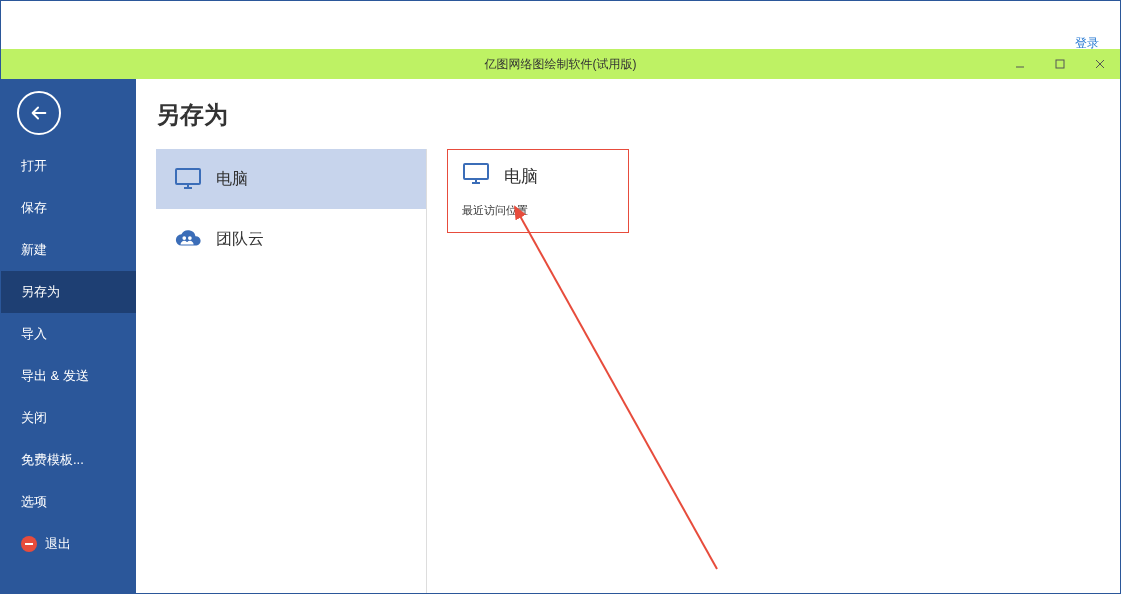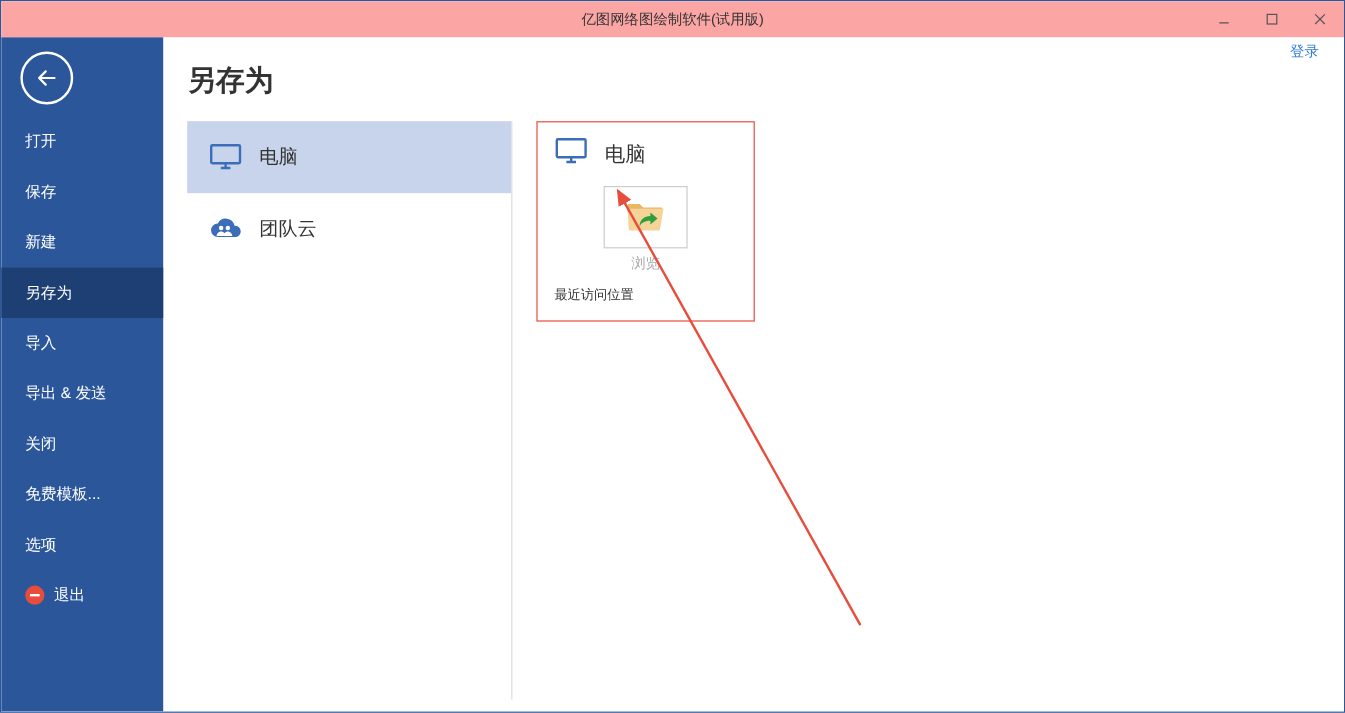--- a/index.html
+++ b/index.html
@@ -1,18 +1,18 @@
 <!DOCTYPE html>
 <html><head>
   <meta charset="utf-8">
   <style>
     * { margin: 0; padding: 0; box-sizing: border-box; font-family: "Microsoft YaHei", sans-serif; }
     body { width: 1121px; height: 594px; border: 1px solid #2b579a; background: #fff; overflow: hidden; position: relative; }
     
-    .titlebar { height: 30px; display: flex; align-items: center; justify-content: center; position: relative; background: #fca5a5; }
+    .titlebar { height: 30px; display: flex; align-items: center; justify-content: center; position: relative; background: #bef264; margin-top: 48px; }
     .titlebar-title { font-size: 12px; color: #333; }
     .titlebar-controls { position: absolute; right: 0; top: 0; display: flex; }
     .titlebar-btn { width: 40px; height: 30px; display: flex; align-items: center; justify-content: center; font-size: 14px; color: #555; cursor: pointer; }
     .login-link { position: absolute; right: 21px; top: 34px; font-size: 12px; color: #2b7cd3; cursor: pointer; }
     
     .main { display: flex; height: calc(100% - 30px); }
     
     .sidebar { width: 135px; background: #2b579a; color: #fff; padding-top: 8px; text-align: center; }
     .back-btn { width: 44px; height: 44px; margin: 4px 0 10px 16px; border: 2px solid #fff; border-radius: 50%; display: flex; align-items: center; justify-content: center; cursor: pointer; }
     .sidebar-item { padding: 12px 20px; font-size: 13px; cursor: pointer; display: flex; align-items: center; gap: 8px; }
@@ -142,30 +142,20 @@
         <div class="right-header">
           <span>
             <svg width="28" height="24" viewBox="0 0 28 24">
                 <rect x="2" y="2" width="24" height="15" rx="1" fill="none" stroke="#3b6db8" stroke-width="2"></rect>
                 <line x1="10" y1="21" x2="18" y2="21" stroke="#3b6db8" stroke-width="2"></line>
                 <line x1="14" y1="17" x2="14" y2="21" stroke="#3b6db8" stroke-width="2"></line>
               </svg>
           </span>
           <span>电脑</span>
         </div>
-        <div class="browse-tile">
-          <div class="browse-icon">
-            <svg width="36" height="30" viewBox="0 0 36 30">
-              <path d="M3 8V5a1 1 0 011-1h9l3 3h15a1 1 0 011 1v3H3z" fill="#e8b863"></path>
-              <path d="M3 8h30l-3 17a1 1 0 01-1 1H5a1 1 0 01-1-1L3 8z" fill="#f5d49a"></path>
-              <path d="M22 11l6 5-6 5v-3c-5 0-8 2-9 5 0-6 4-9 9-9v-3z" fill="#2e9e3f"></path>
-            </svg>
-          </div>
-          <div class="browse-label">浏览</div>
-        </div>
         <div class="recent-label">最近访问位置</div>
       </div>
 
       <svg class="arrow-svg" width="280" height="380">
         <defs>
           <marker id="arrowhead" markerWidth="8" markerHeight="8" refX="6" refY="3" orient="auto">
             <polygon points="0 0, 7 3, 0 6" fill="#e74c3c"></polygon>
           </marker>
         </defs>
         <line x1="230" y1="370" x2="28" y2="8" stroke="#e74c3c" stroke-width="2" marker-end="url(#arrowhead)"></line>

